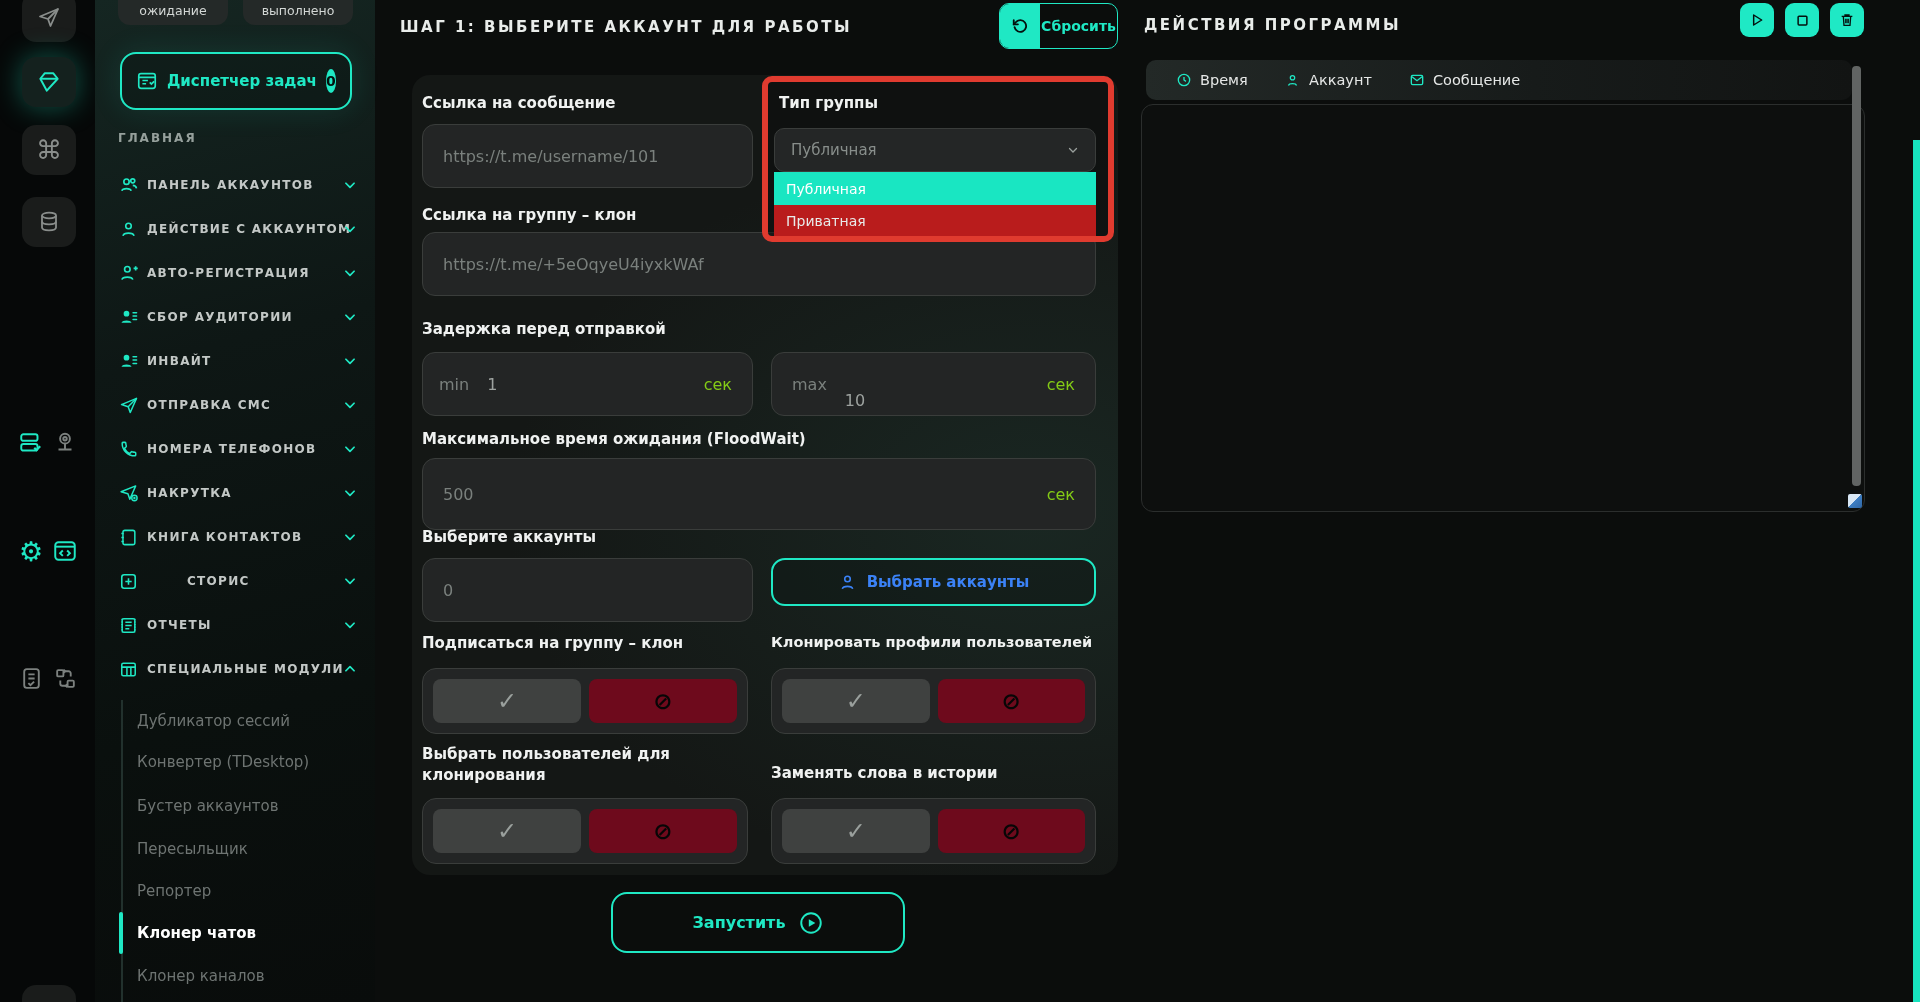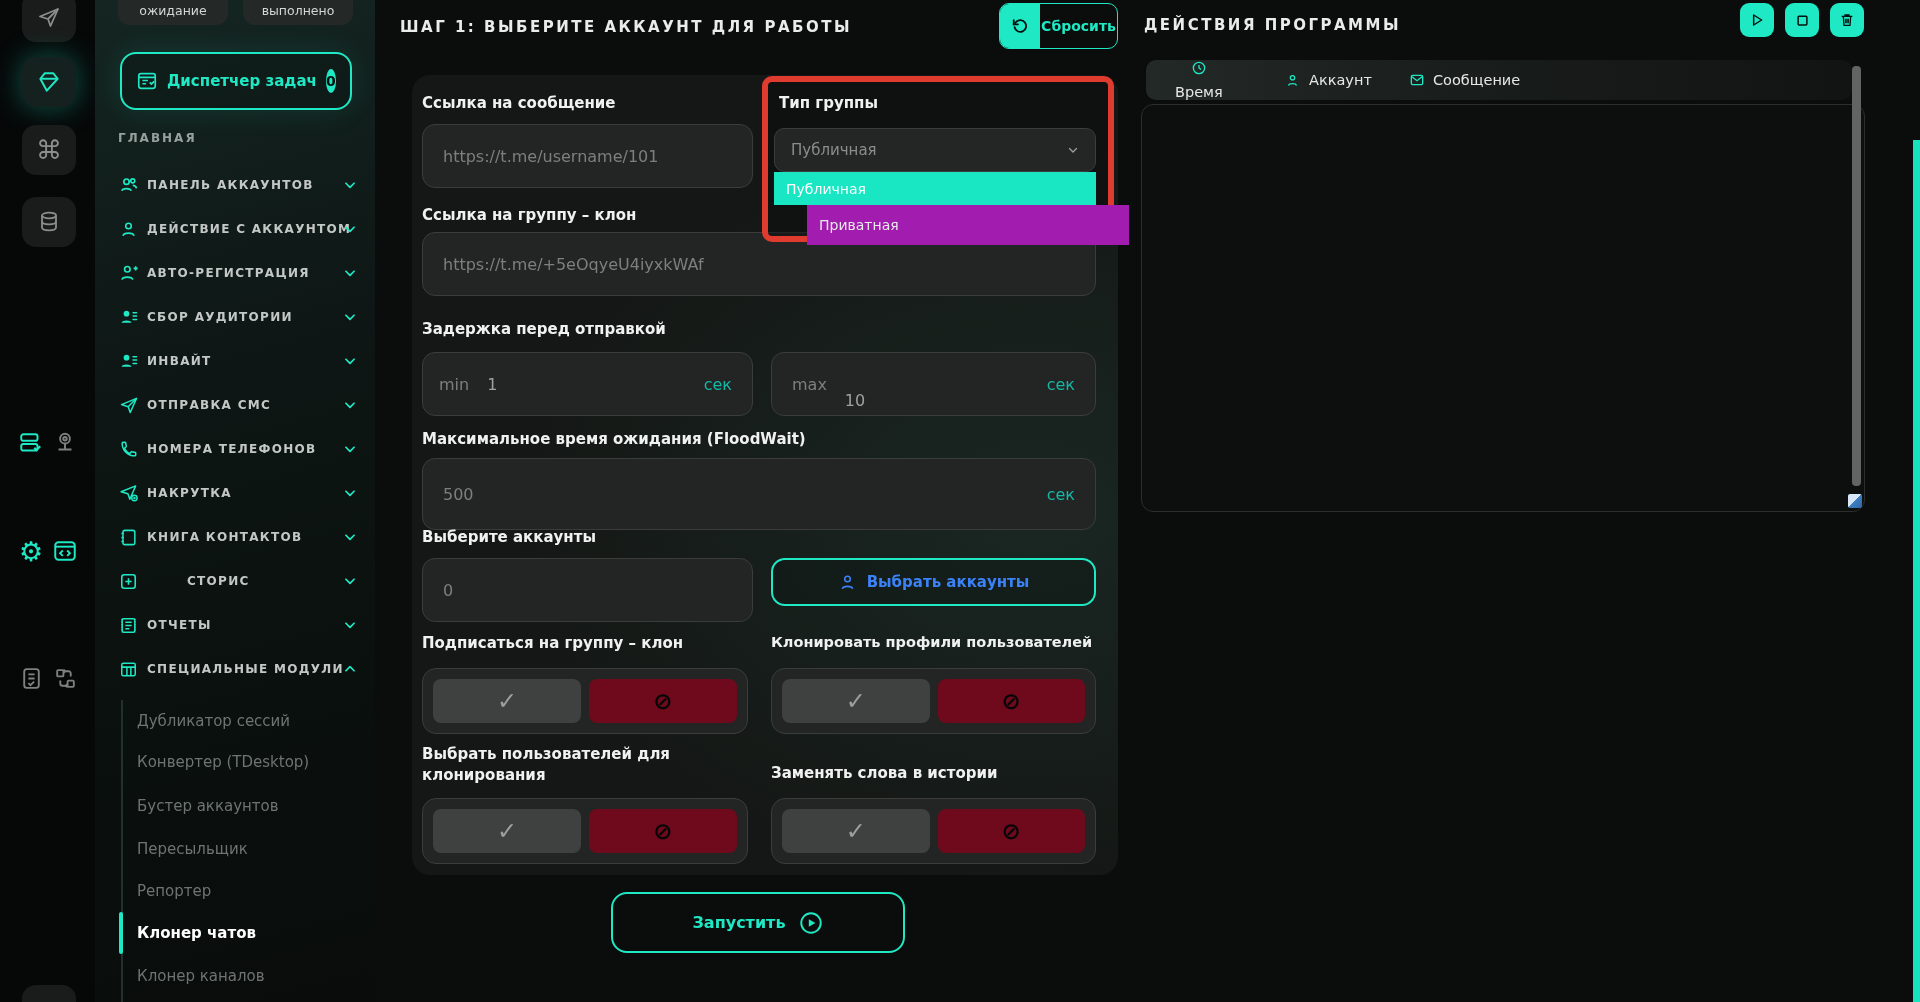--- a/index.html
+++ b/index.html
@@ -50,28 +50,28 @@
   .resetbtn .seg { width:40px; background:#1FE8C4; display:flex; align-items:center; justify-content:center; color:#04110E; }
   .resetbtn .rlbl { flex:1; display:flex; align-items:center; justify-content:center; color:#1FE8C4; font-weight:bold; font-size:14px; }
 
   .card { left:412px; top:75px; width:706px; height:800px; border-radius:18px;
           background:#141715; }
   .card::after { content:""; position:absolute; inset:0; border-radius:18px;
           background:radial-gradient(ellipse at 88% 55%, rgba(40,80,68,.28), transparent 60%); pointer-events:none; }
   .flabel { font-size:15px; font-weight:bold; color:#F0F2F1; white-space:nowrap; }
   .field { background:#232525; border:1px solid #3A3D3B; border-radius:13px;
            display:flex; align-items:center; padding:0 20px; color:#7A807D; font-size:16px; }
-  .field .suffix { margin-left:auto; color:#14b8a6; }
+  .field .suffix { margin-left:auto; color:#84cc16; }
   .redbox { left:762px; top:76px; width:352px; height:166px; border:6px solid #E03B2F; border-radius:10px;
             background:rgba(8,12,11,.45); z-index:5; }
   .gselect { left:774px; top:128px; width:322px; height:44px; background:#242626; border:1px solid #3A3D3B;
              border-radius:10px; display:flex; align-items:center; padding:0 16px; color:#888E8B; font-size:15px; z-index:6; }
   .gopt1 { left:774px; top:172px; width:322px; height:33px; background:#19E6C2; color:#FFFFFF; font-size:14px;
            display:flex; align-items:center; padding:0 12px; z-index:6; }
-  .gopt2 { left:807px; top:205px; width:322px; height:40px; background:#a21caf; color:#E8EAE9; font-size:14px;
+  .gopt2 { left:774px; top:205px; width:322px; height:31px; background:#b91c1c; color:#E8EAE9; font-size:14px;
            display:flex; align-items:center; padding:0 12px; z-index:6; }
   .accbtn { left:771px; top:558px; width:325px; height:48px; border:2px solid #1FE8C4; border-radius:14px;
             background:rgba(13,22,20,.4); display:flex; align-items:center; justify-content:center; gap:10px;
             color:#3b82f6; font-size:15px; font-weight:bold; }
   .togglebox { height:66px; background:#232525; border:1px solid #3A3D3B; border-radius:14px;
                display:flex; align-items:center; padding:0 10px; gap:8px; }
   .tg-ok { flex:1; height:44px; background:#3F4140; border-radius:8px; display:flex; align-items:center;
            justify-content:center; color:#9AA09D; font-size:24px; }
   .tg-no { flex:1; height:44px; background:#6E0A1C; border-radius:8px; display:flex; align-items:center;
            justify-content:center; color:#060606; font-size:23px; font-weight:bold; }
@@ -520,21 +520,21 @@
 <div class="abs winbtn" style="left:1830px;">
   <span>
     <svg width="16" height="16" viewBox="0 0 24 24" fill="none" stroke="currentColor" stroke-width="2">
         <path d="M4 6.5h16M9 6.5V4.5h6v2M6.5 6.5 7.5 20h9l1-13.5"></path>
         <path d="M10 10v7M12 10v7M14 10v7" stroke-width="1.6"></path>
       </svg>
   </span>
 </div>
 
 <div class="abs loghdr">
-  <span class="col" style="left:29px;flex-direction:column;">
+  <span class="col" style="left:29px;">
     <span class="cico">
       <svg width="16" height="16" viewBox="0 0 24 24" fill="none" stroke="currentColor" stroke-width="2">
           <circle cx="12" cy="12" r="8.5"></circle>
           <path d="M12 7.5V12l3 2"></path>
         </svg>
     </span>
     <span>Время</span>
   </span>
   <span class="col" style="left:138px;">
     <span class="cico">

